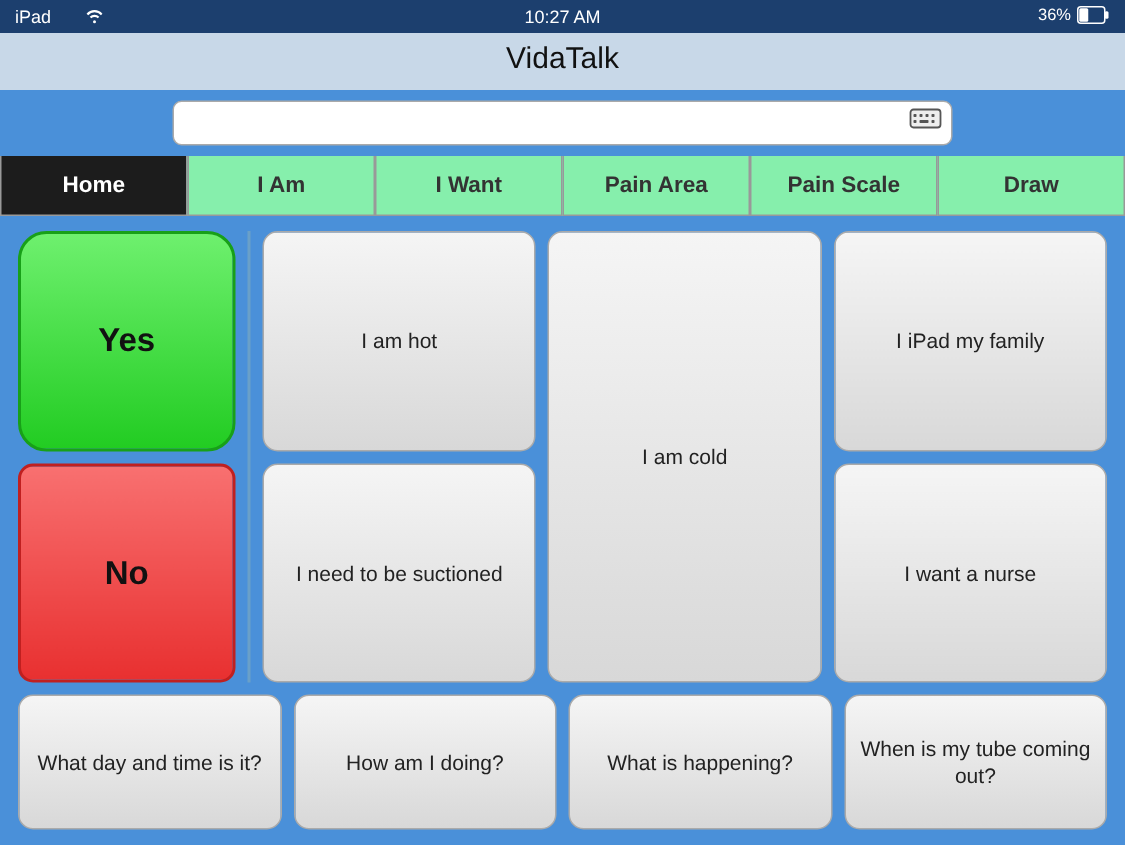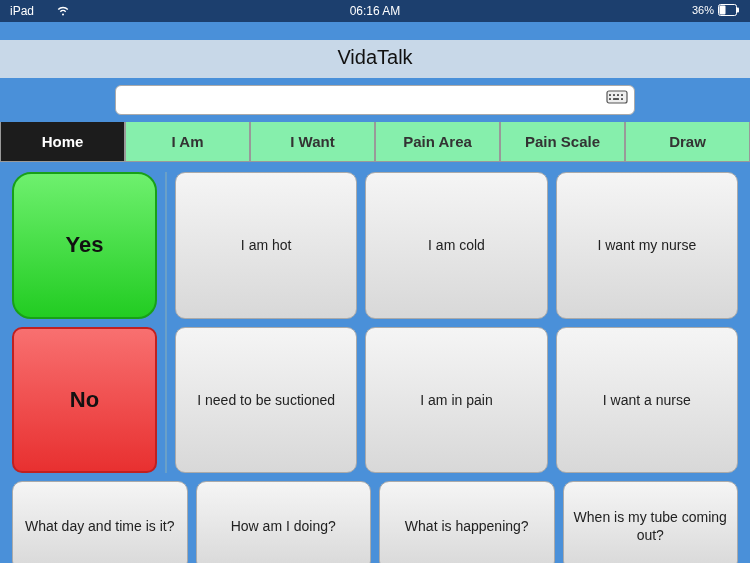--- a/index.html
+++ b/index.html
@@ -29,21 +29,20 @@
 
     
     .title-bar {
       background: #c8d8e8;
       text-align: center;
       padding: 6px;
       font-size: 20px;
       font-weight: 500;
       color: #111;
       height: 38px;
-      margin-top: 18px;
     }
 
     
     .search-bar {
       background: #4a90d9;
       display: flex;
       justify-content: center;
       align-items: center;
       padding: 6px 12px;
       height: 44px;
@@ -205,21 +204,21 @@
 
 <div class="status-bar">
   <div class="status-bar-left">
     <span>iPad</span>
     <span>
       <svg width="14" height="12" viewBox="0 0 14 12" fill="white">
         <path d="M7 9.5a1 1 0 1 1 0 2 1 1 0 0 1 0-2zm-3.2-2.3a4.5 4.5 0 0 1 6.4 0l-1 1a3 3 0 0 0-4.3 0l-1.1-1zm-2.1-2.1a7 7 0 0 1 10.6 0l-1 1a5.6 5.6 0 0 0-8.5 0l-1.1-1z"></path>
       </svg>
     </span>
   </div>
-  <div class="status-bar-center">06:16 AM</div>
+  <div class="status-bar-center">10:27 AM</div>
   <div class="status-bar-right">
     <span>36%</span>
     <span>
       <svg width="22" height="12" viewBox="0 0 22 12" fill="none">
         <rect x="0.5" y="0.5" width="18" height="11" rx="2" stroke="white" stroke-width="1"></rect>
         <rect x="18.5" y="3.5" width="2.5" height="5" rx="1" fill="white"></rect>
         <rect x="1.5" y="1.5" width="6" height="9" rx="1" fill="white"></rect>
       </svg>
     </span>
   </div>
@@ -289,28 +288,25 @@
         </div>
         <div class="grid-btn">
           <span>I need to be suctioned</span>
         </div>
       </div>
 
       <div class="grid-col">
         <div class="grid-btn">
           <span>I am cold</span>
         </div>
-        <div class="grid-btn">
-          <span>I am in pain</span>
-        </div>
       </div>
 
       <div class="grid-col">
         <div class="grid-btn">
-          <span>I want my nurse</span>
+          <span>I iPad my family</span>
         </div>
         <div class="grid-btn">
           <span>I want a nurse</span>
         </div>
       </div>
 
     </div>
   </div>
 
   <div class="button-grid-bottom">

